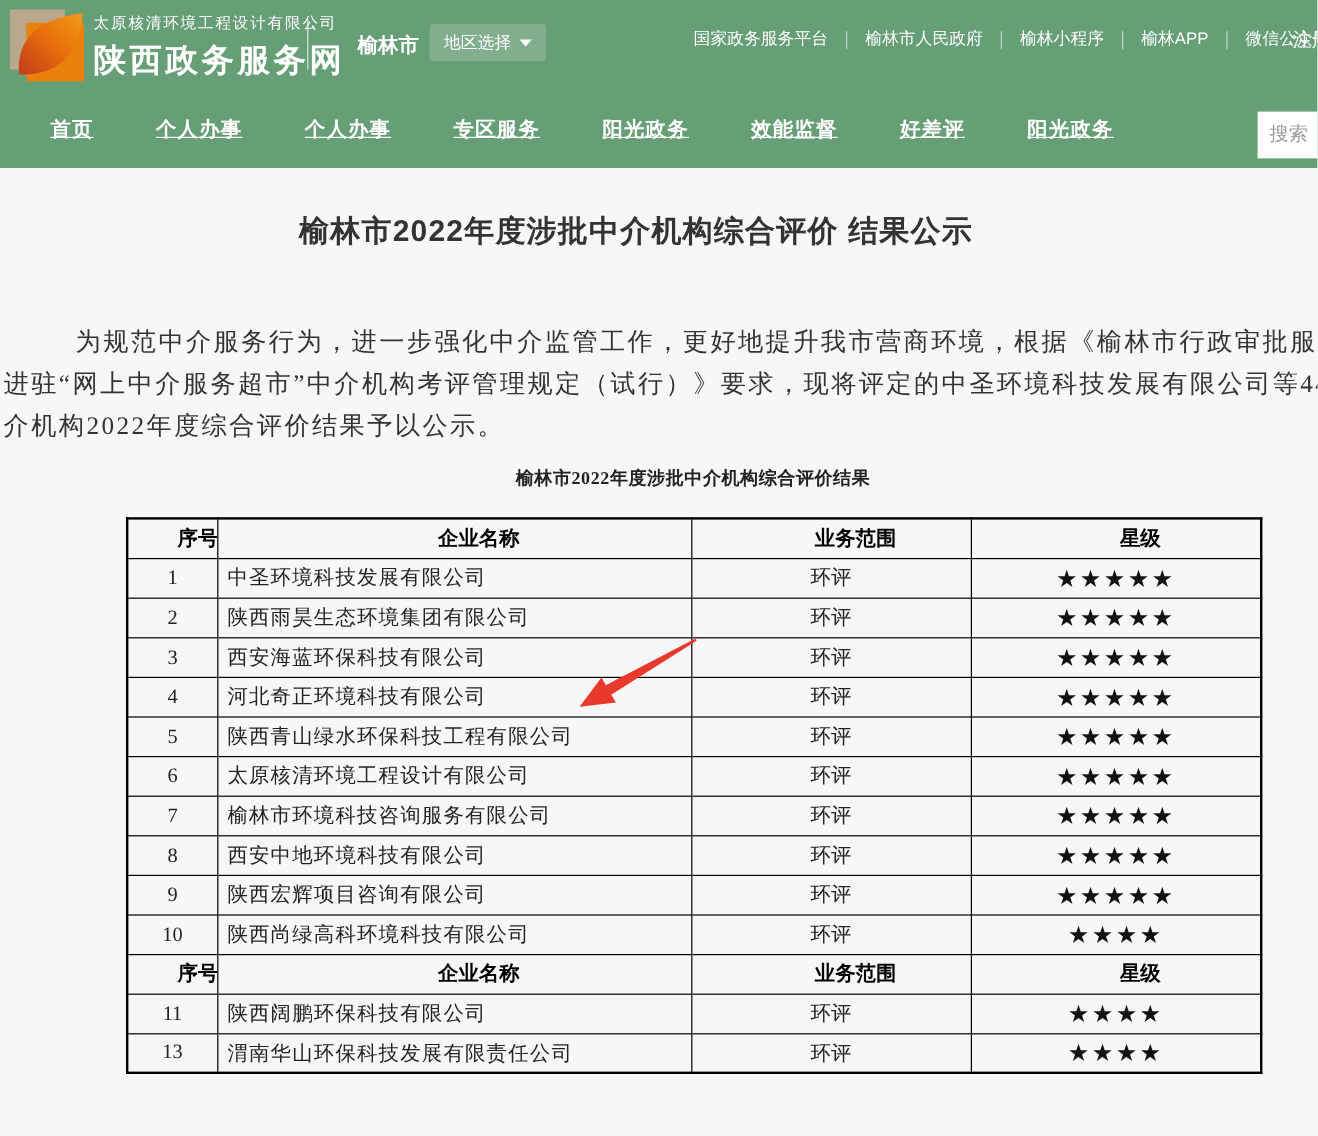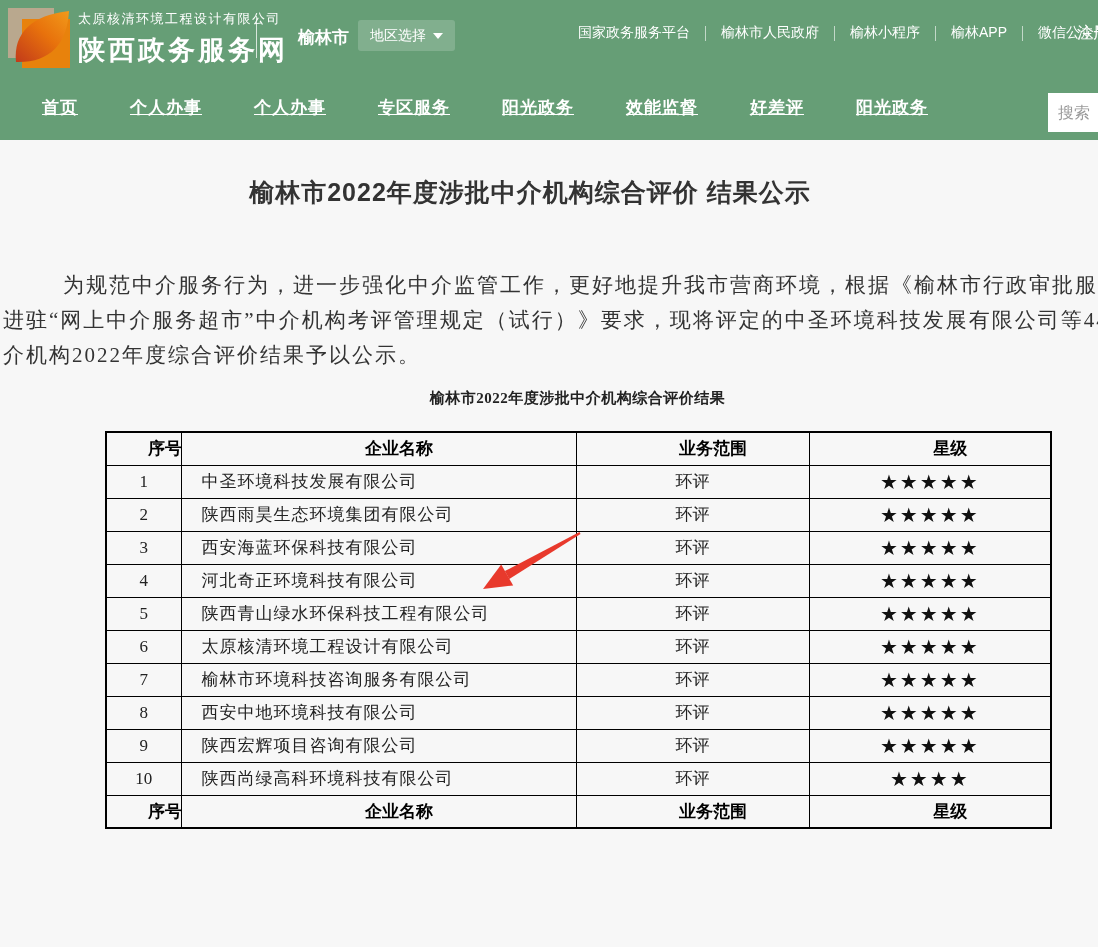--- a/index.html
+++ b/index.html
@@ -55,21 +55,21 @@
     position:absolute; left:105px; top:389px; width:945px; text-align:center;
     font-size:15px; font-weight:700; color:#222; letter-spacing:.5px;
   }
   
   .tblwrap { position:absolute; left:105px; top:431px; }
   table { border-collapse:collapse; table-layout:fixed; width:945px; border:2px solid #000; background:transparent; }
   col.c0{width:75px} col.c1{width:395px} col.c2{width:233px} col.c3{width:242px}
   th,td { border:1px solid #000; height:33px; font-size:17px; text-align:center; color:#222;
           overflow:hidden; white-space:nowrap; }
   th { font-weight:700; color:#000;padding-left:41px; }
-  td.name { text-align:left; padding-left:20px; letter-spacing:1px; }
+  td.name { text-align:left; padding-left:8px; letter-spacing:1px; }
   td.stars { font-size:20px; letter-spacing:2px; color:var(--star,#111); font-family:"DejaVu Sans",sans-serif; }
   
   .arrow { position:absolute; left:455px; top:523px; pointer-events:none; }
 </style>
 </head>
 <body style="--green: #669e76; --star: #111111; background: rgb(247, 247, 247);">
 
 <div class="topbar">
 
   <svg class="logo" viewBox="0 0 62 62">
@@ -209,20 +209,32 @@
           <td class="name">陕西尚绿高科环境科技有限公司</td>
           <td>环评</td>
           <td class="stars">★★★★</td>
         </tr>
         <tr>
           <th>序号</th>
           <th>企业名称</th>
           <th>业务范围</th>
           <th>星级</th>
         </tr>
+        <tr>
+          <td>11</td>
+          <td class="name">陕西阔鹏环保科技有限公司</td>
+          <td>环评</td>
+          <td class="stars">★★★★</td>
+        </tr>
+        <tr>
+          <td>13</td>
+          <td class="name">渭南华山环保科技发展有限责任公司</td>
+          <td>环评</td>
+          <td class="stars">★★★★</td>
+        </tr>
       </tbody>
   </table>
 </div>
 
 <svg class="arrow" width="135" height="75" viewBox="0 0 135 75">
   <polygon points="124.5,9.1 125.5,10.9 54.3,55.9 49.8,48.1" fill="#e8392c"></polygon>
   <polygon points="28,66 46.2,41.6 58.2,62.4" fill="#e8392c"></polygon>
 </svg>
 
 </body></html>

